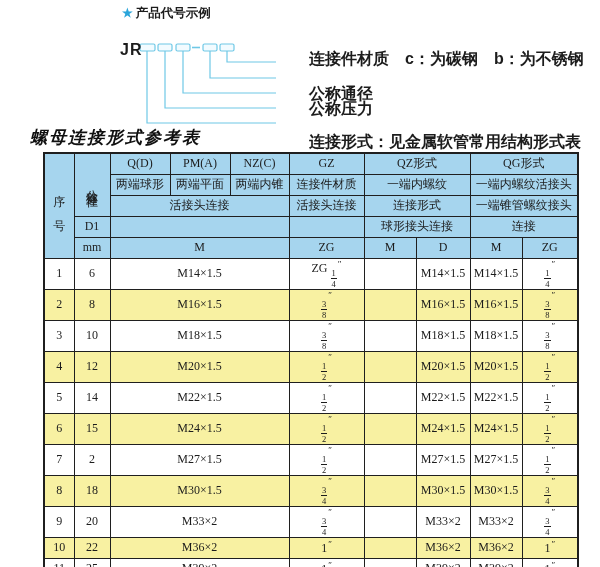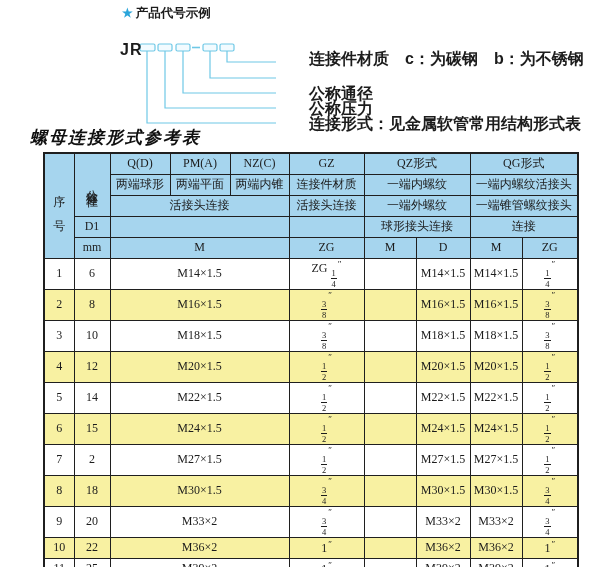--- a/index.html
+++ b/index.html
@@ -23,21 +23,21 @@
   .diagram{position:absolute;left:0;top:0;width:600px;height:150px;}
   .diagram svg{position:absolute;left:0;top:0;}
   .star-title{position:absolute;left:122px;top:5px;font-size:12.5px;font-weight:bold;white-space:nowrap;text-align:center;}
   .star-title .star{color:var(--star);font-size:12px;margin-right:3px;}
   .code-prefix{position:absolute;left:120px;top:41px;font-size:16px;font-weight:bold;letter-spacing:1px;}
   .dg-label{position:absolute;left:278px;font-size:16px;font-weight:bold;line-height:13px;white-space:nowrap;margin-left:31px;}
   .dg-label.l0{top:52px;}
   .dg-label.l1{top:70px;}
   .dg-label.l2{top:87px;}
   .dg-label.l3{top:102px;}
-  .dg-label.l4{top:117px;text-align:center;}
+  .dg-label.l4{top:135px;text-align:center;}
   
   .tbl-title{
     position:absolute;left:30px;top:126px;
     font-family:"DejaVu Serif","Liberation Serif",serif;
     font-style:italic;font-weight:bold;font-size:17px;letter-spacing:2px;
     color:#101010;white-space:nowrap;
   }
   
   table{
     position:absolute;left:43px;top:152px;
@@ -125,21 +125,21 @@
       <th>两端球形</th>
       <th>两端平面</th>
       <th>两端内锥</th>
       <th>连接件材质</th>
       <th colspan="2">一端内螺纹</th>
       <th colspan="2">一端内螺纹活接头</th>
     </tr>
     <tr>
       <th colspan="3">活接头连接</th>
       <th>活接头连接</th>
-      <th colspan="2">一端外螺纹</th>
+      <th colspan="2">连接形式</th>
       <th colspan="2">一端锥管螺纹接头</th>
     </tr>
     <tr>
       <th>D1</th>
       <th colspan="3"></th>
       <th></th>
       <th colspan="2">球形接头连接</th>
       <th colspan="2">连接</th>
     </tr>
     <tr>

